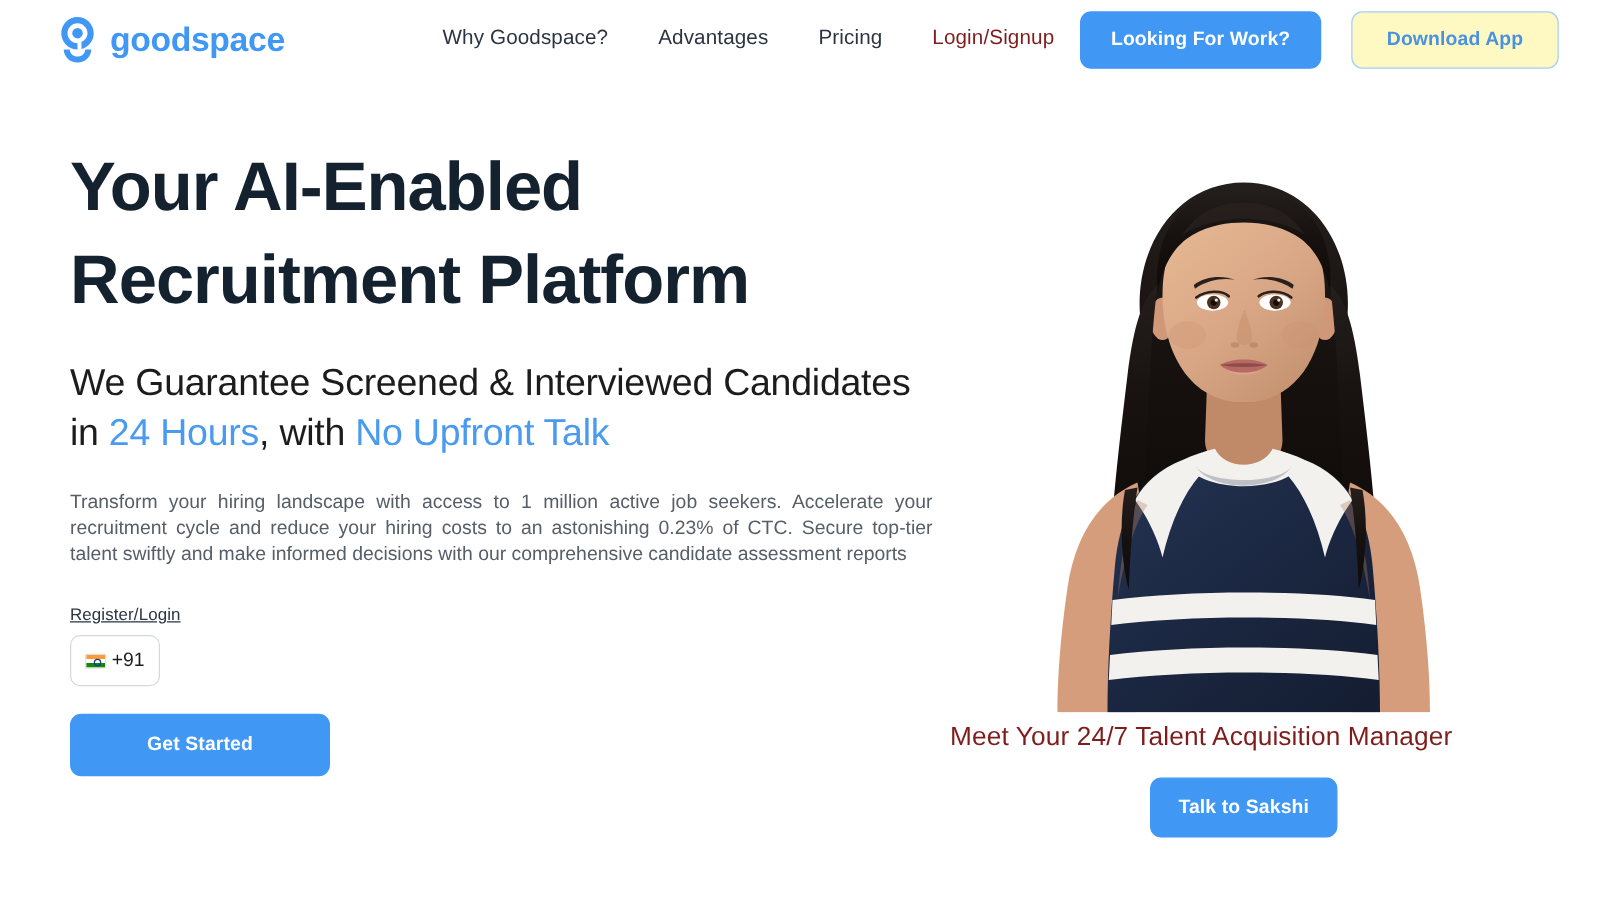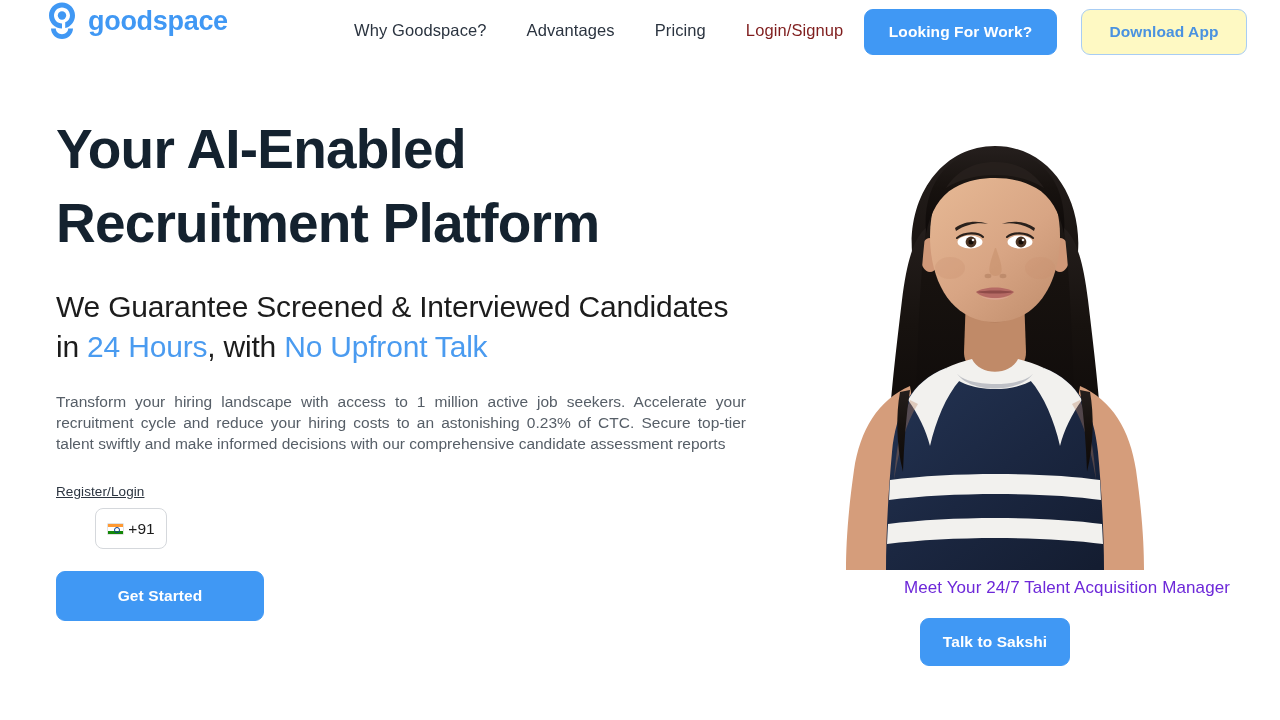--- a/index.html
+++ b/index.html
@@ -19,21 +19,21 @@
     width: 1280px;
     height: 64px;
     display: flex;
     align-items: center;
     background: #ffffff;
   }
 
   .brand {
     position: absolute;
     left: 46px;
-    top: 1px;
+    top: 12px;
     display: flex;
     align-items: center;
     gap: 10px;
   }
   .brand-mark { width: 32px; height: 40px; display: block; }
   .brand-name {
     font-size: 27px;
     font-weight: 700;
     color: #4098f4;
     letter-spacing: -0.3px;
@@ -141,21 +141,20 @@
   .cc-box {
     width: 72px;
     height: 41px;
     border: 1px solid #d5d8dc;
     border-radius: 8px;
     background: #fff;
     display: flex;
     align-items: center;
     justify-content: center;
     gap: 4px;
-    margin-left: 39px;
   }
   .flag {
     width: 17px;
     height: 12px;
     border-radius: 1px;
     display: inline-block;
     position: relative;
     background: linear-gradient(to bottom,
        #ff9933 0%, #ff9933 33.3%,
        #ffffff 33.3%, #ffffff 66.6%,
@@ -210,23 +209,23 @@
   }
   .portrait {
     position: absolute;
     left: 0; top: 0;
     width: 470px;
     height: 470px;
     display: block;
   }
   .caption {
     margin-top: 8px;
-    text-align: right;
-    font-size: 17px;
-    color: #6d28d9;
+    text-align: left;
+    font-size: 21px;
+    color: #7f1d1d;
     letter-spacing: 0.1px;
   }
   .cta-row {
     margin-top: 20px;
     display: flex;
     align-items: center;
     justify-content: center;
     gap: 24px;
   }
   .btn-talk { width: 150px; height: 48px; }

